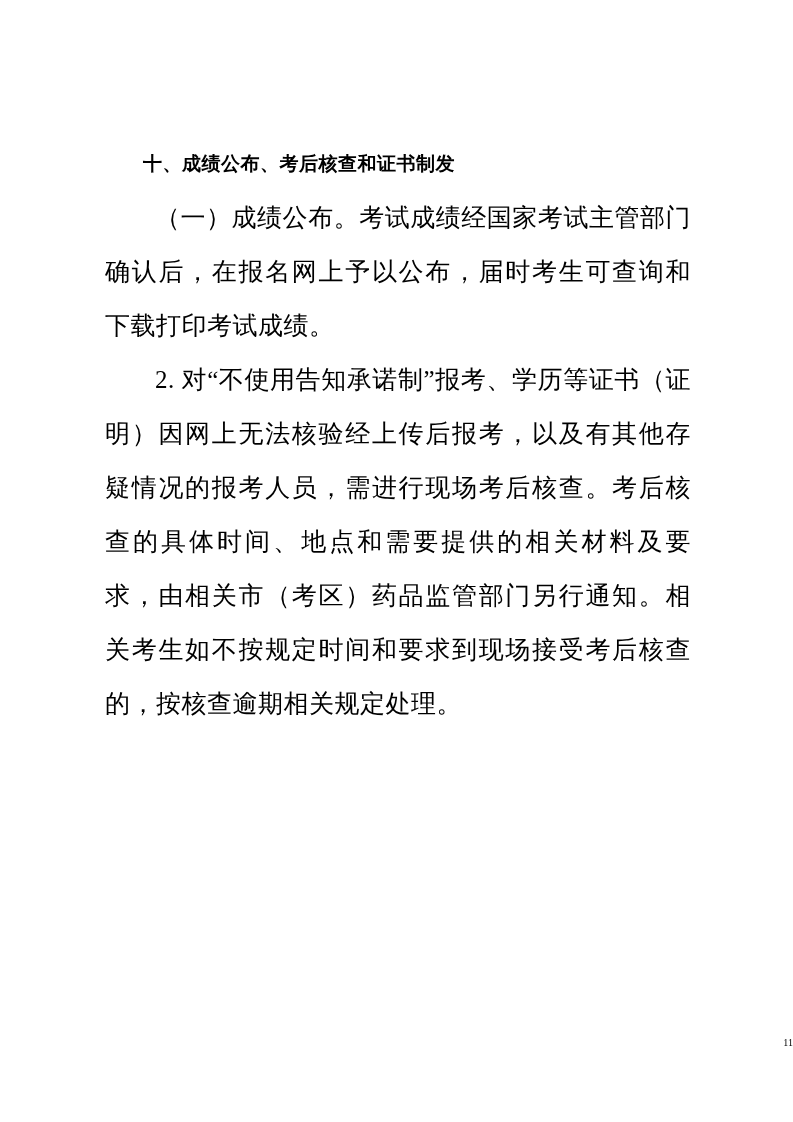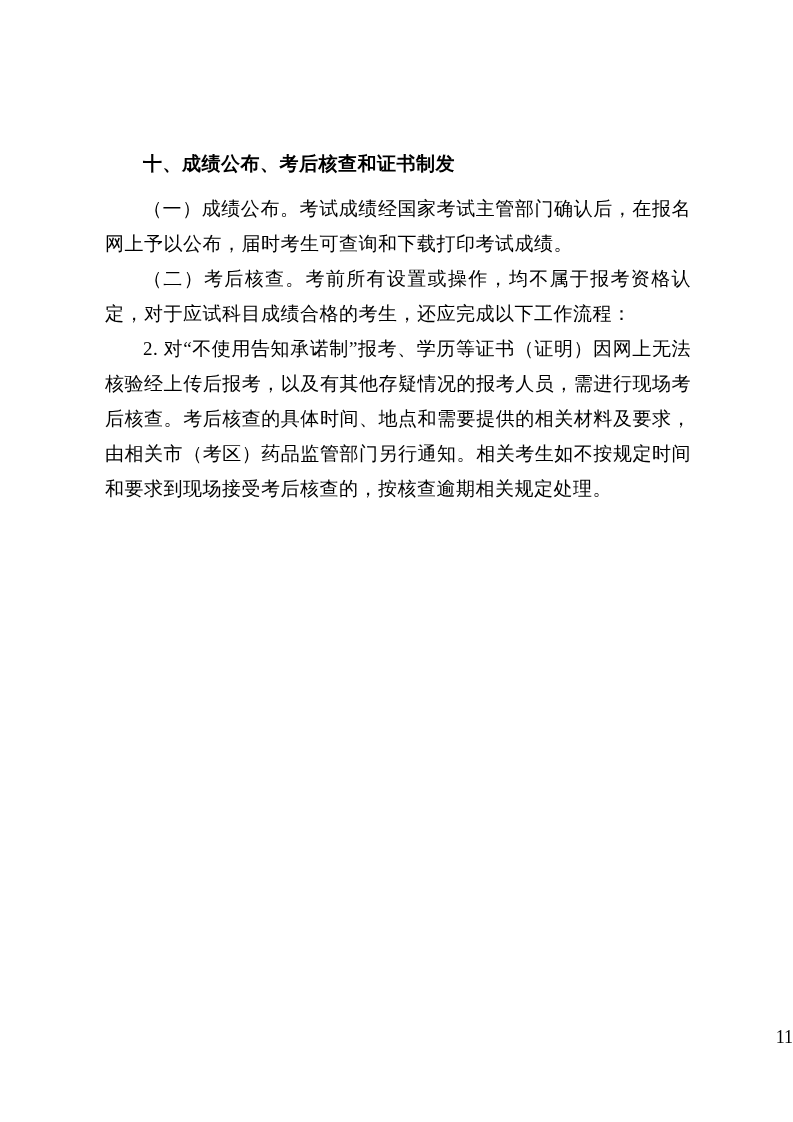--- a/index.html
+++ b/index.html
@@ -21,45 +21,44 @@
   }
   .doc-heading {
     font-size: 19px;
     font-weight: bold;
     line-height: 39px;
     text-indent: 2em;
     margin: 0 0 8px 0;
     letter-spacing: 0.5px;
   }
   .doc-paragraph {
-    font-size: 19px;
-    line-height: 35px;
+    font-size: 25px;
+    line-height: 54px;
     text-indent: 2em;
     text-align: justify;
     margin: 0;
     letter-spacing: 0.5px;
   }
   .page-footer {
     position: absolute;
     left: 0;
     right: 0;
     bottom: 78px;
     text-align: right;
-    font-size: 18px;
+    font-size: 10px;
     font-family: "Liberation Serif", "DejaVu Serif", serif;
   }
 </style>
 </head>
 <body>
 
 <div class="page">
   <h1 class="doc-heading">十、成绩公布、考后核查和证书制发</h1>
 
   <p class="doc-paragraph">（一）成绩公布。考试成绩经国家考试主管部门确认后，在报名网上予以公布，届时考生可查询和下载打印考试成绩。</p>
 
-  <p class="doc-paragraph">（二）考后核查。考前所有设置或操作，均不属于报考资格认定，对于应试科目成绩合格的考生，还应完成以下工作流程：</p>
 
 
   <p class="doc-paragraph">2. 对“不使用告知承诺制”报考、学历等证书（证明）因网上无法核验经上传后报考，以及有其他存疑情况的报考人员，需进行现场考后核查。考后核查的具体时间、地点和需要提供的相关材料及要求，由相关市（考区）药品监管部门另行通知。相关考生如不按规定时间和要求到现场接受考后核查的，按核查逾期相关规定处理。</p>
 
 
   <div class="page-footer">11</div>
 </div>
 
 </body></html>

